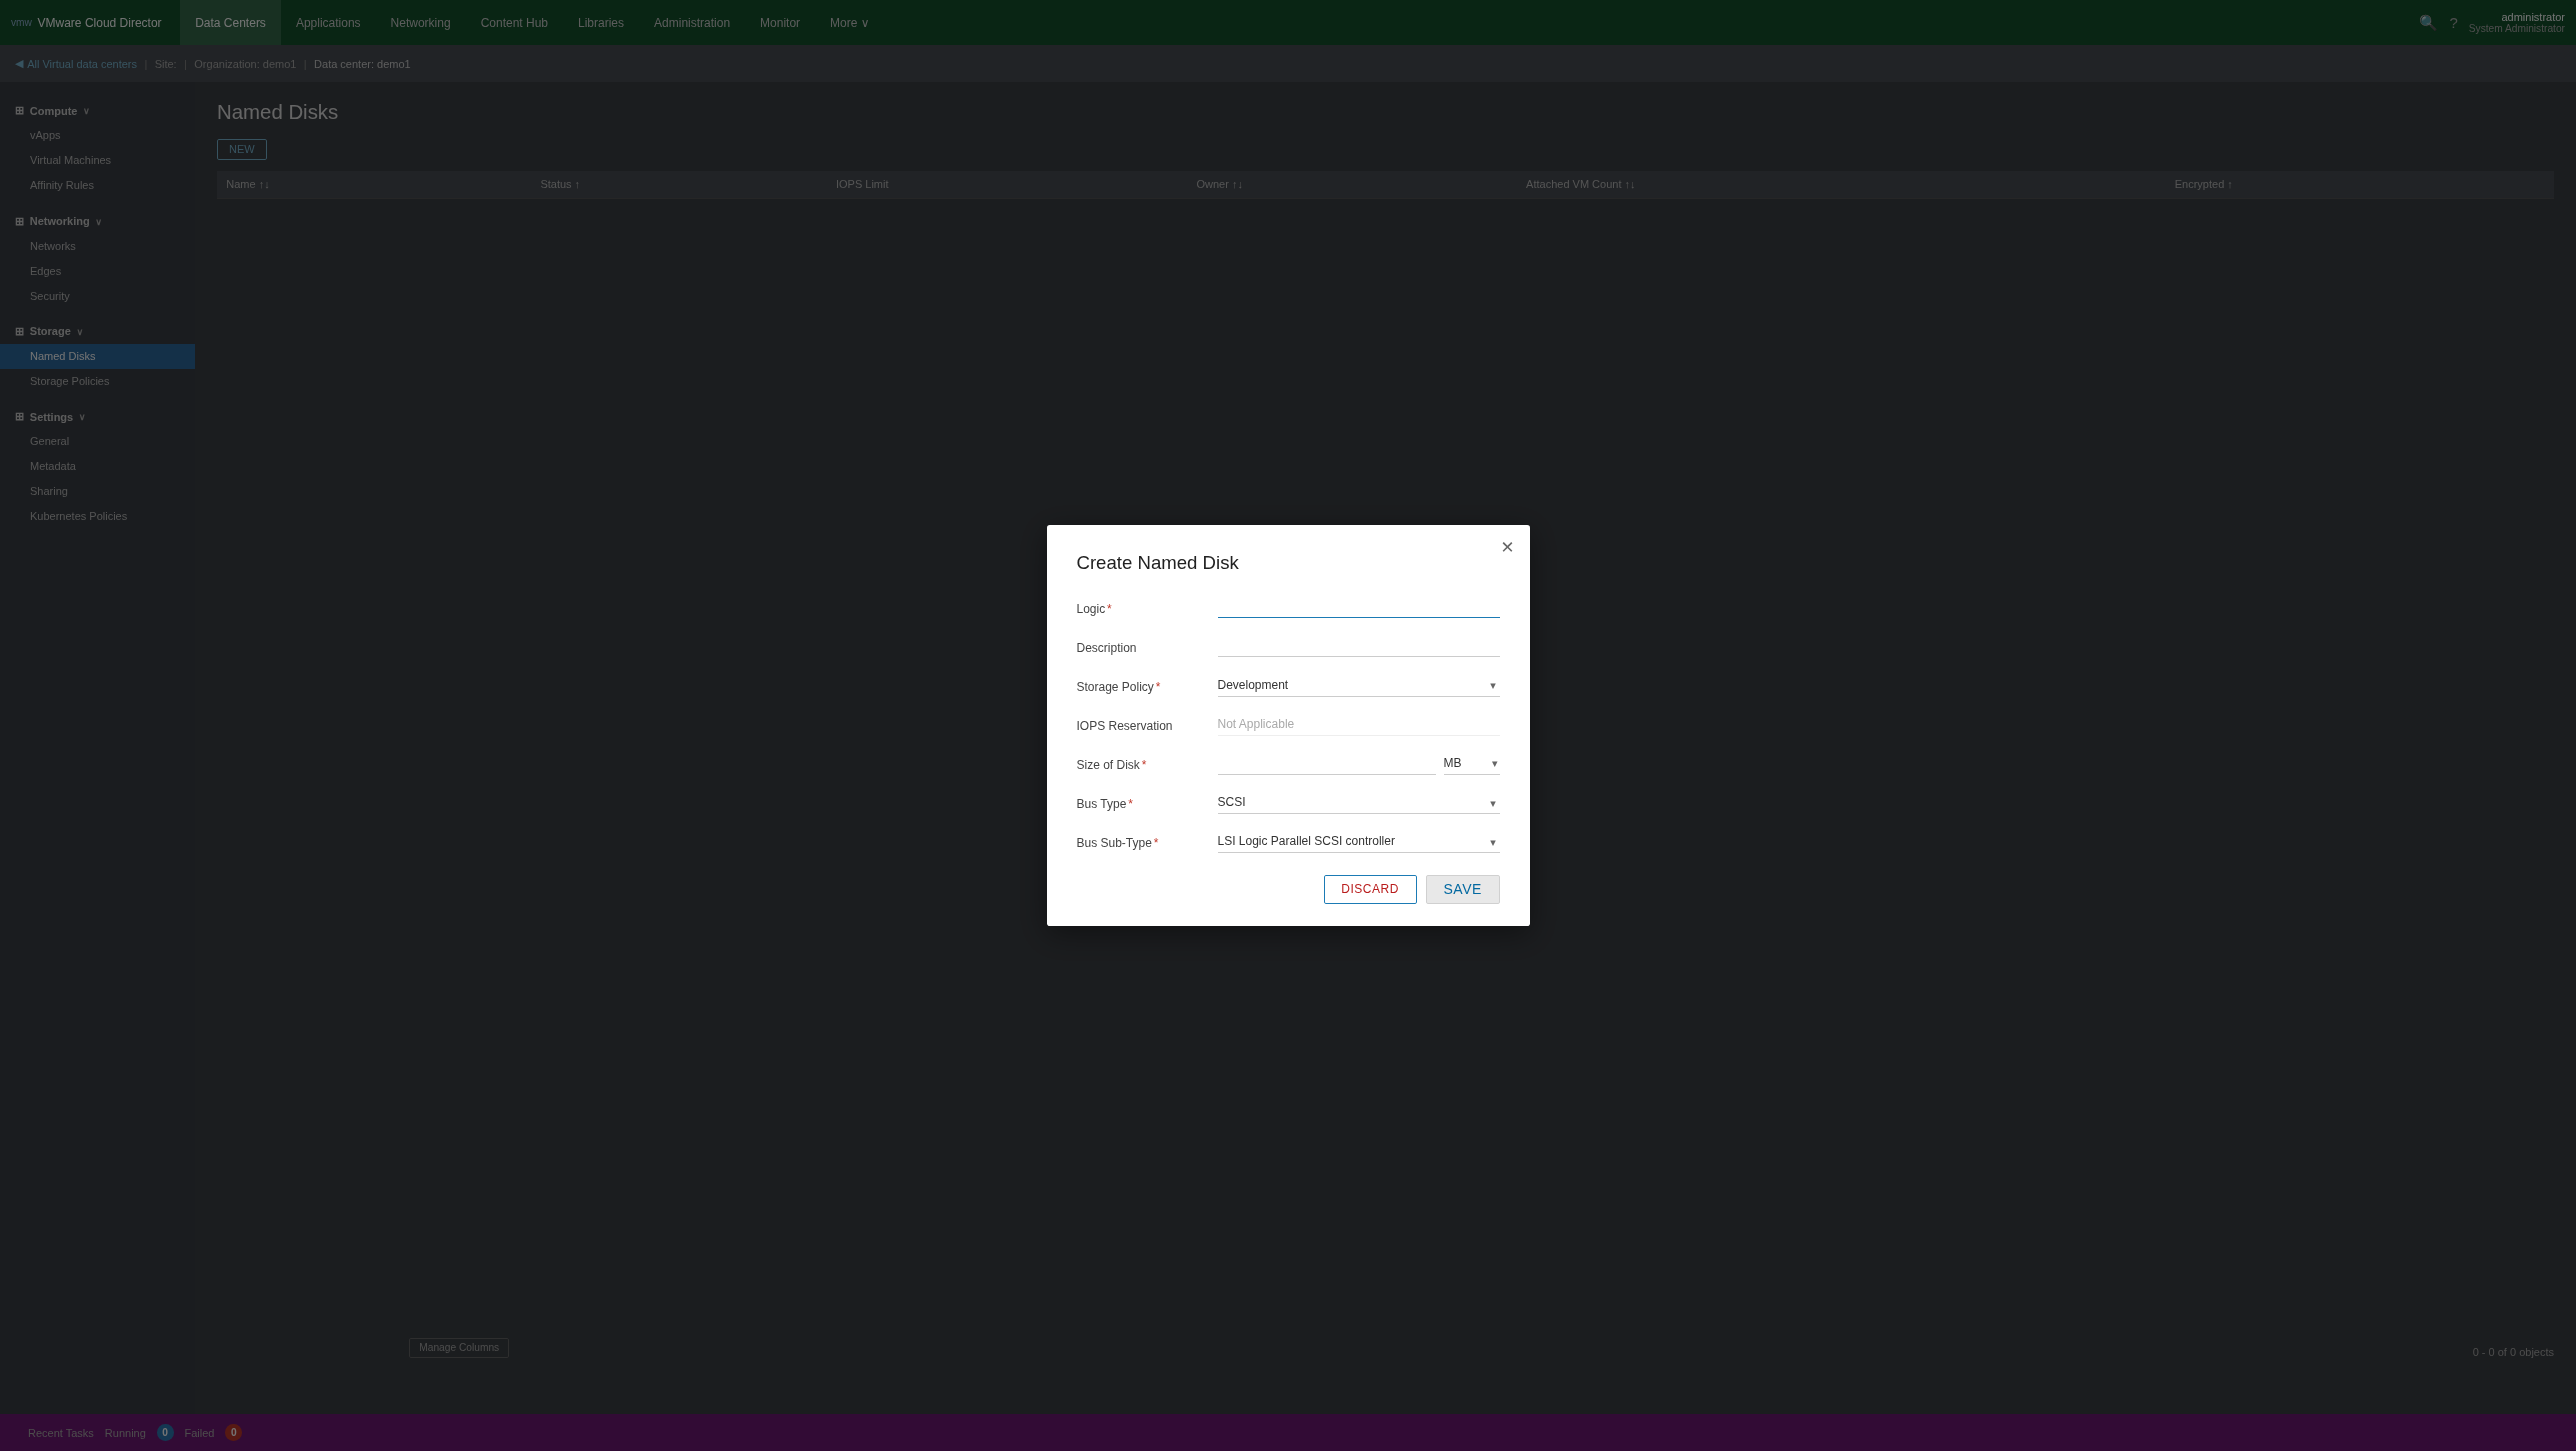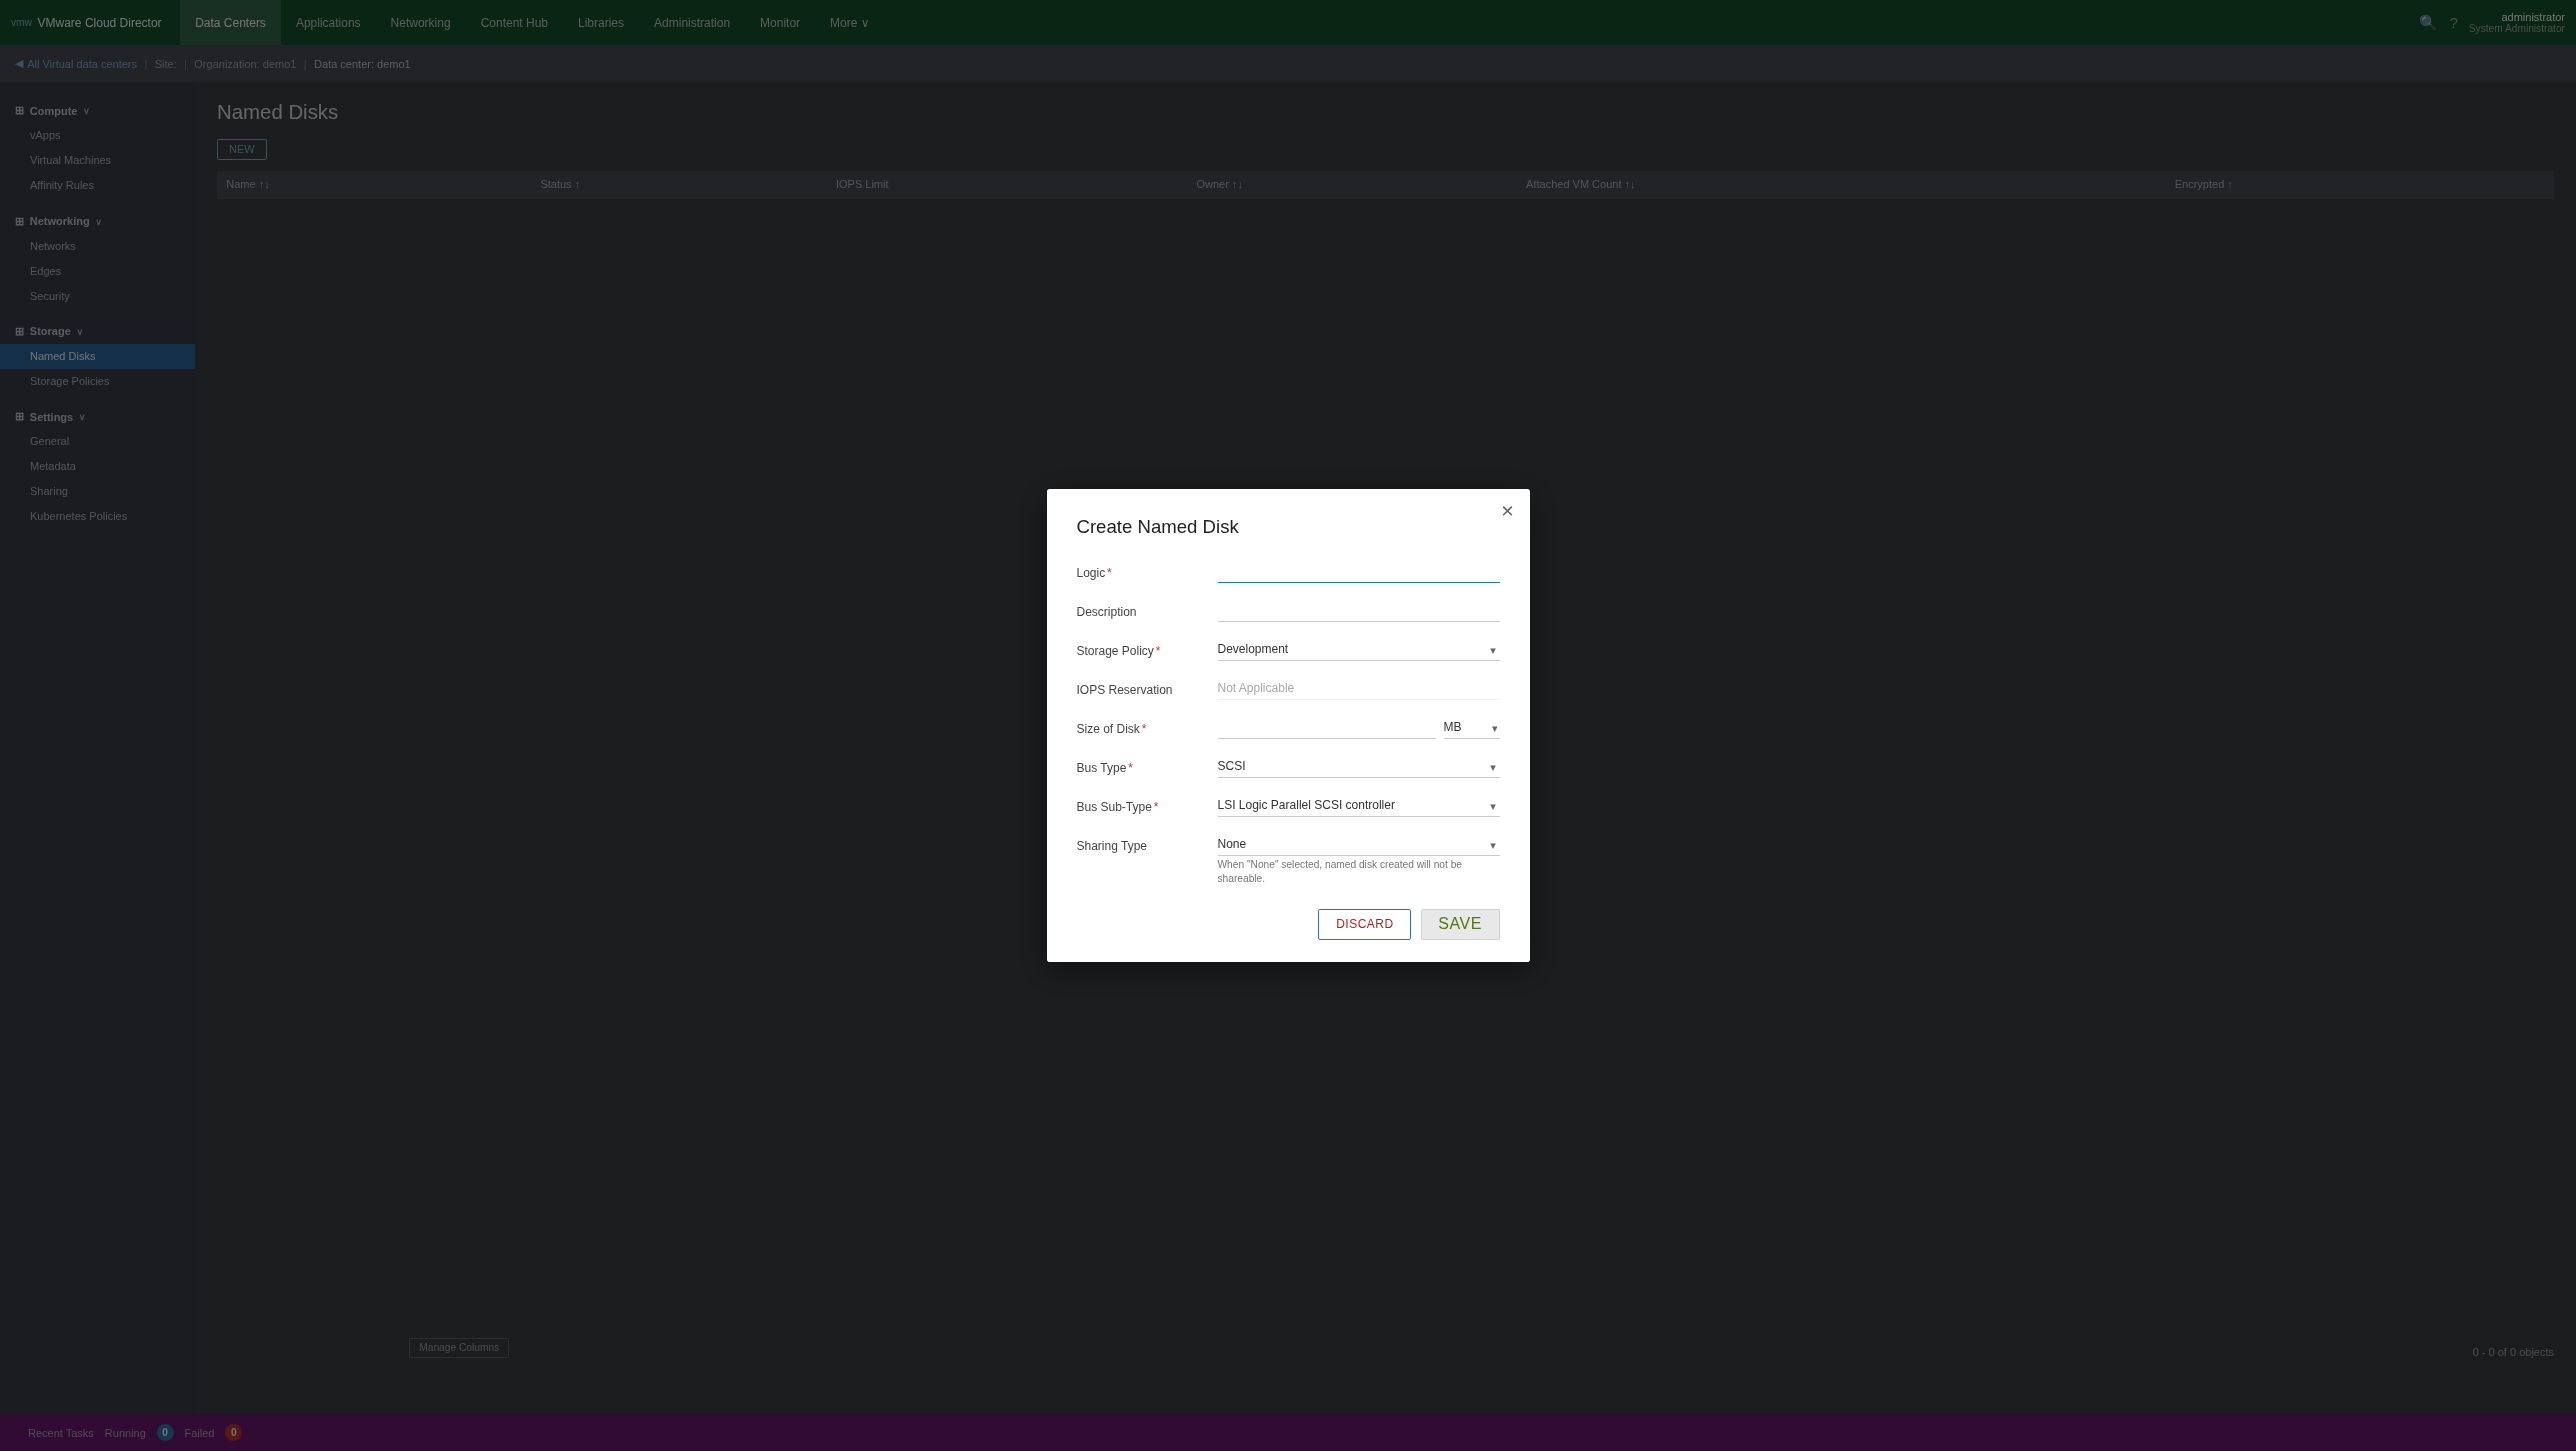--- a/index.html
+++ b/index.html
@@ -356,23 +356,23 @@
       padding: 5.6px 16.7px;
       font-size: 12px;
       cursor: pointer;
       border-radius: 1.9px;
       font-weight: 500;
       letter-spacing: 0.5px;
     }
     .btn-save {
       background: #e8e8e8;
       border: 0.9px solid #d0d0d0;
-      color: #4d7c0f;
+      color: #0369a1;
       padding: 5.6px 16.7px;
-      font-size: 16px;
+      font-size: 14px;
       cursor: not-allowed;
       border-radius: 1.9px;
       font-weight: 500;
       letter-spacing: 0.5px;
     }
     .collapse-icon { font-size: 9.3px; color: #aaa; }
     .grid-icon { font-size: 11px; }
   </style>
 </head>
 <body>
@@ -560,32 +560,20 @@
       </div>
       <div class="select-wrapper">
         <select>
           <option>LSI Logic Parallel SCSI controller</option>
           <option>LSI Logic SAS</option>
           <option>VMware Paravirtual</option>
         </select>
       </div>
     </div>
 
-    <div class="form-row">
-      <div class="form-label">Sharing Type</div>
-      <div style="flex:1;">
-        <div class="select-wrapper">
-          <select>
-            <option>None</option>
-            <option>Activated</option>
-          </select>
-        </div>
-        <div class="hint-text">When "None" selected, named disk created will not be shareable.</div>
-      </div>
-    </div>
 
     <div class="modal-footer">
       <button class="btn-discard">DISCARD</button>
       <button class="btn-save">SAVE</button>
     </div>
   </div>
 </div>
 
 
 </body></html>

